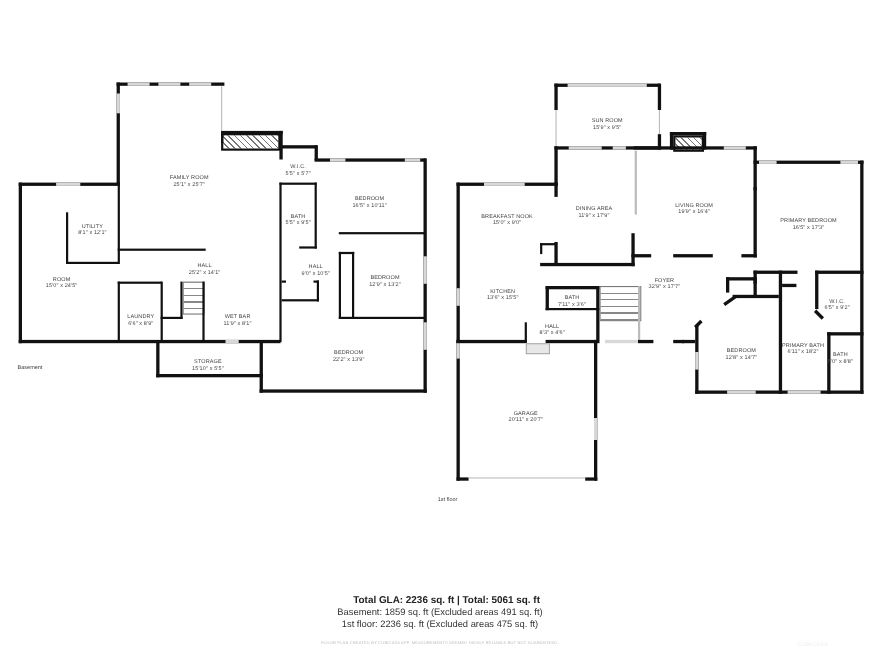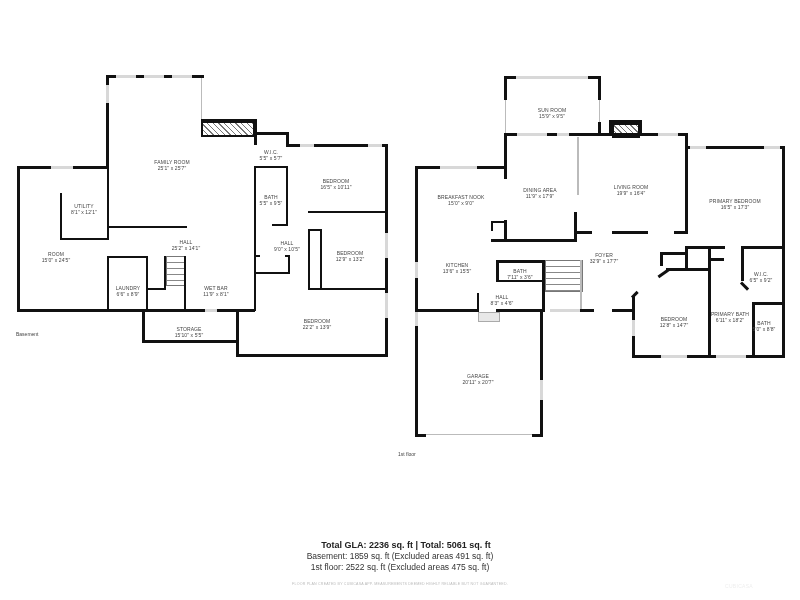--- a/index.html
+++ b/index.html
@@ -282,16 +282,16 @@
         <div class="dim">20'11" x 20'7"</div>
       </div>
 
     <div class="floor-label" style="left:398px;top:451px;">1st floor</div>
   </div>
 </div>
 
 <div class="summary">
   <div class="total">Total GLA: 2236 sq. ft | Total: 5061 sq. ft</div>
   <div class="line">Basement: 1859 sq. ft (Excluded areas 491 sq. ft)</div>
-  <div class="line">1st floor: 2522 sq. ft (Excluded areas 475 sq. ft)</div>
+  <div class="line">1st floor: 2236 sq. ft (Excluded areas 475 sq. ft)</div>
 </div>
 <div class="disclaimer">FLOOR PLAN CREATED BY CUBICASA APP. MEASUREMENTS DEEMED HIGHLY RELIABLE BUT NOT GUARANTEED.</div>
 <div class="logo">CUBICASA</div>
 
 </body></html>

